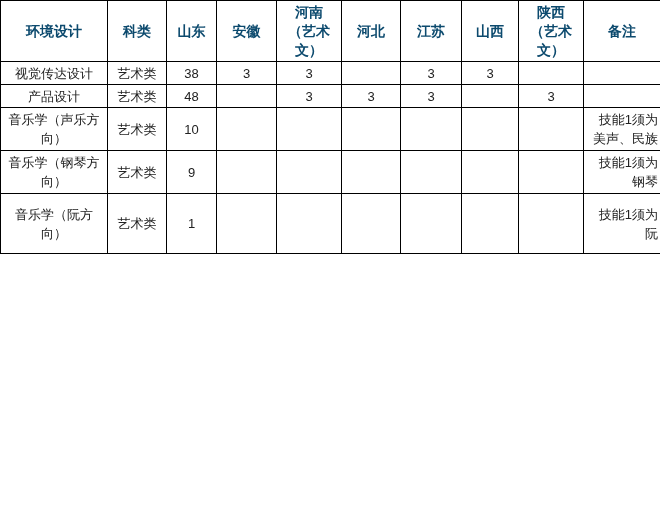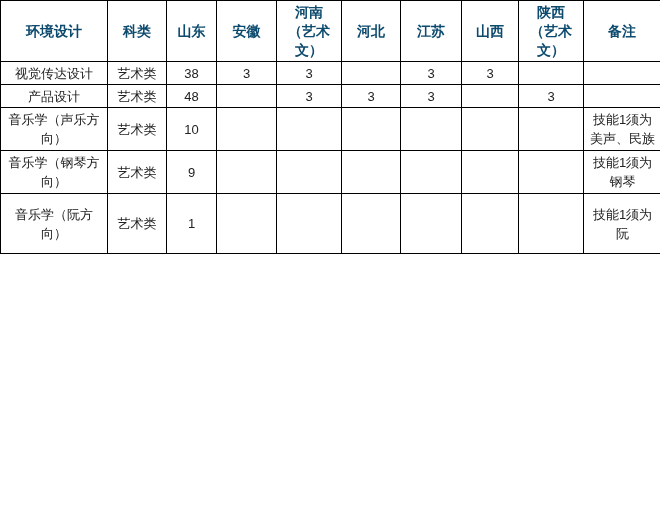--- a/index.html
+++ b/index.html
@@ -37,21 +37,21 @@
   table.plan th.col-notes {
     vertical-align: top;
     padding-top: 21px;
   }
   table.plan td {
     font-size: 13px;
     color: #222222;
     line-height: 19px;
   }
   table.plan td.col-notes {
-    text-align: center;
+    text-align: right;
     padding: 2px 2px 2px 3px;
   }
   table.plan tbody tr { height: 42px; }
   table.plan tbody tr:nth-child(-n+3) { height: 23px; }
   table.plan tbody tr:last-child { height: 60px; }
 
   
   col.c-major   { width: 107px; }
   col.c-category{ width: 59px;  }
   col.c-shandong{ width: 50px;  }

